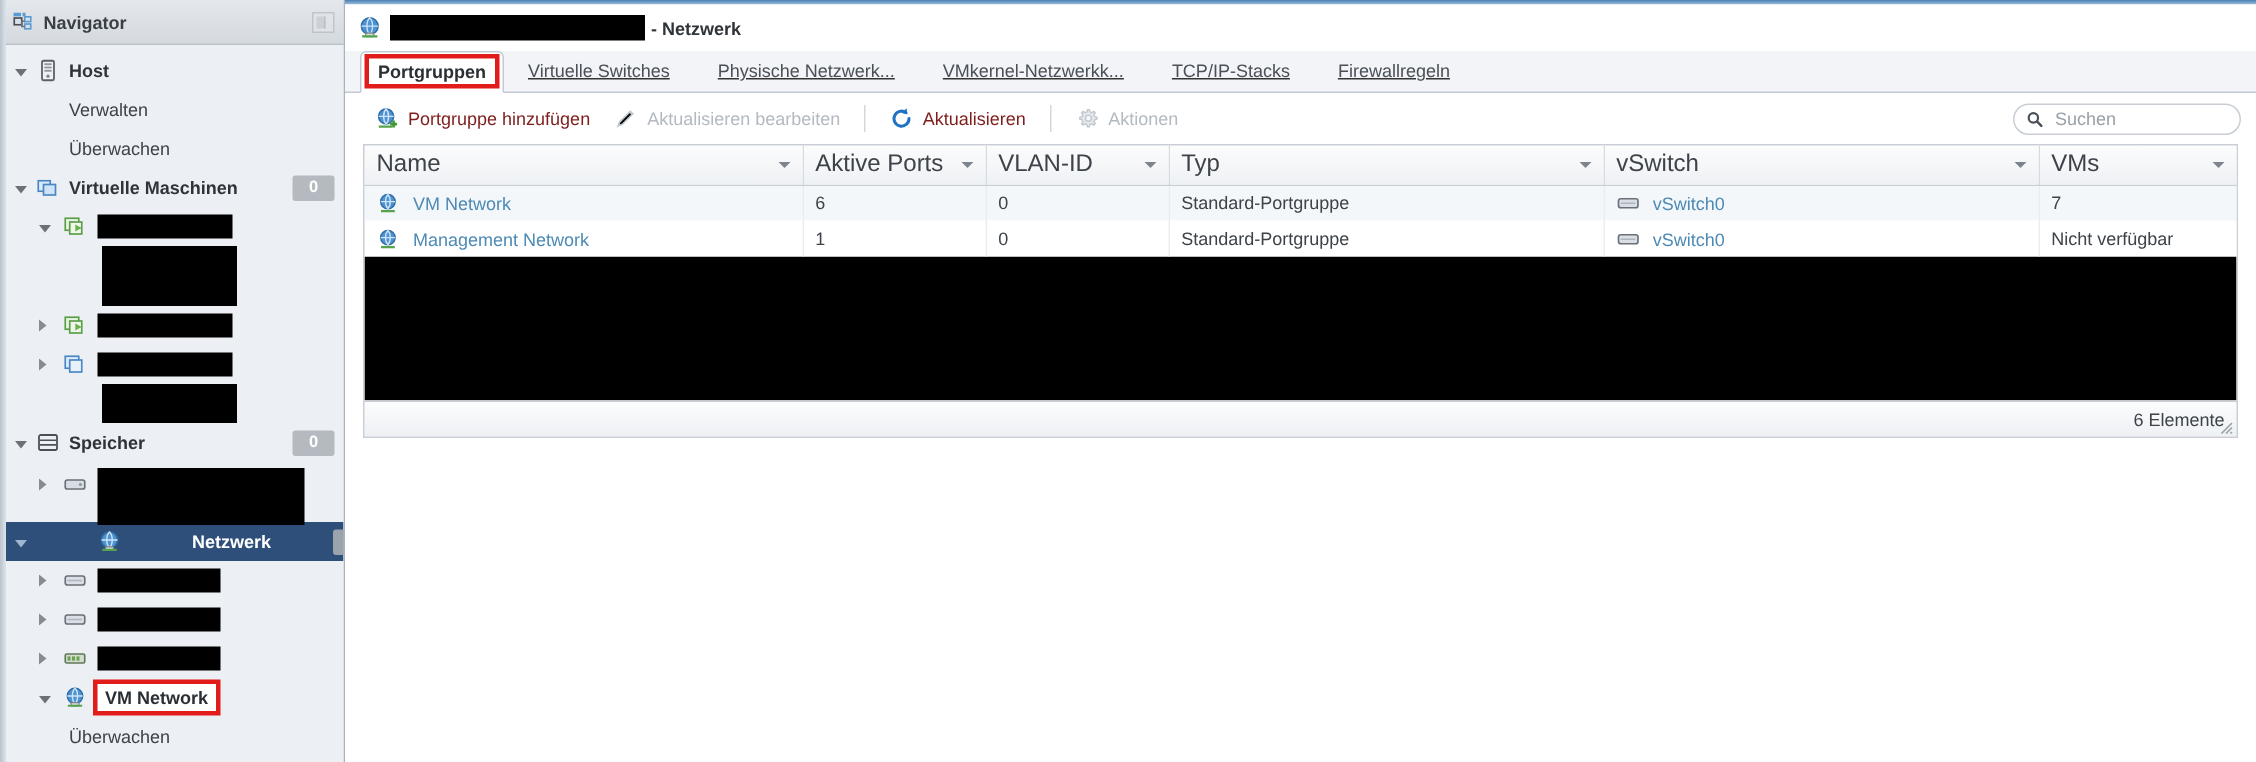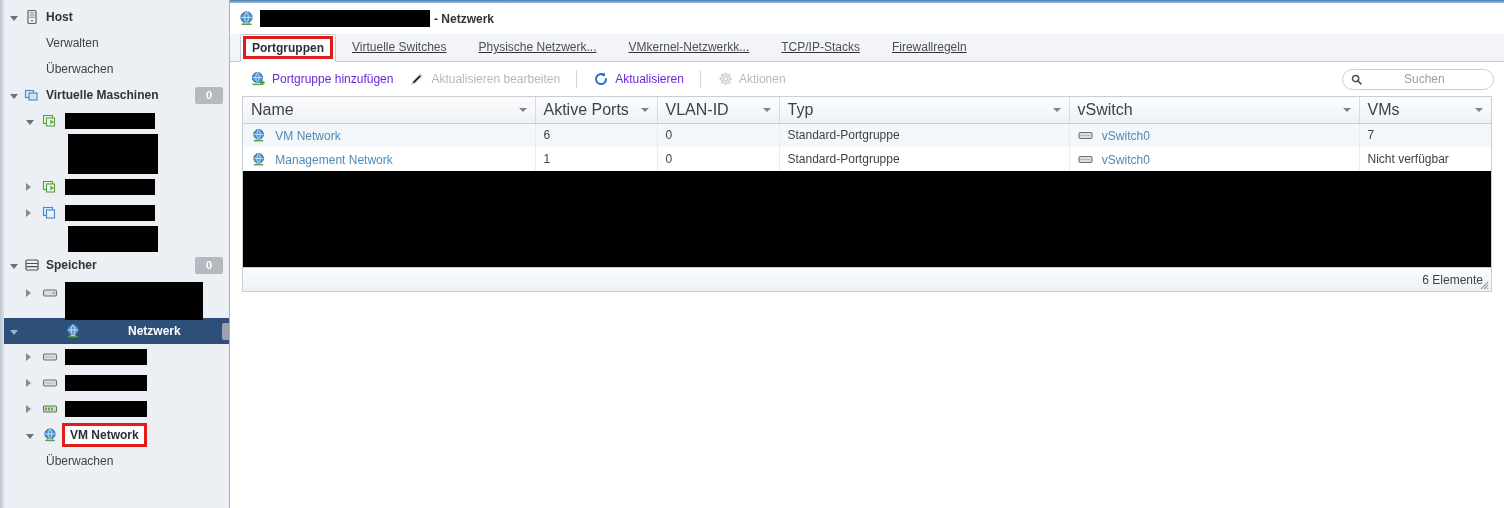--- a/index.html
+++ b/index.html
@@ -139,33 +139,33 @@
   }
 
   #toolbar {
     height: 34px; flex: 0 0 34px;
     background: #ffffff;
     display: flex; align-items: center;
     padding: 0 10px 0 12px;
   }
   .tb-btn {
     display: flex; align-items: center; height: 24px;
-    padding: 0 8px; font-size: 12px; color: #6d28d9; cursor: pointer;
+    padding: 0 8px; font-size: 12px; color: #7f1d1d; cursor: pointer;
     white-space: nowrap;
   }
   .tb-btn.disabled { color: #b4bac1; cursor: default; }
   .tb-btn .tbico { width: 16px; height: 16px; margin-right: 6px; flex: 0 0 16px; position: relative; }
   .tb-sep { width: 1px; height: 18px; background: #d3d8de; margin: 0 8px; }
   .tb-spacer { flex: 1; }
 
   #search-wrap {
     width: 152px; height: 21px;
     border: 1px solid #c9ced4; border-radius: 11px;
     background: #ffffff;
-    display: flex; align-items: center; padding: 0 8px; gap: 34px;
+    display: flex; align-items: center; padding: 0 8px;
   }
   #search-input {
     border: none; outline: none; background: transparent;
     font-family: "Liberation Sans", sans-serif; font-size: 12px;
     color: #6b7177; width: 100%; height: 17px;
   }
   #search-input::placeholder { color: #9aa0a6; }
 
   
   #grid-wrap {
@@ -227,20 +227,34 @@
   .ico svg { display: block; }
 </style>
 </head>
 <body>
 
 <div id="app">
 
   <div id="navigator">
     <div id="nav-edge-left"></div>
 
+    <div id="nav-header">
+      <span class="navico ico">
+        <svg width="16" height="16" viewBox="0 0 16 16">
+          <rect x="1" y="1.5" width="5" height="2.4" fill="#5b9bd5"></rect>
+          <rect x="7" y="1.5" width="2" height="2.4" fill="#5b9bd5"></rect>
+          <rect x="1.5" y="5" width="5" height="4.5" fill="none" stroke="#4a4f55" stroke-width="1.1"></rect>
+          <rect x="8.5" y="4.2" width="4" height="3.2" fill="none" stroke="#5b9bd5" stroke-width="1.1"></rect>
+          <rect x="8.5" y="9" width="4" height="3.2" fill="none" stroke="#5b9bd5" stroke-width="1.1"></rect>
+          <path d="M6.5 7.2 H8.5 M6.5 7.2 V10.6 H8.5" fill="none" stroke="#6a7077" stroke-width="1"></path>
+        </svg>
+      </span>
+      <span id="nav-title">Navigator</span>
+      <span id="nav-collapse"></span>
+    </div>
 
     <div id="nav-body">
 
       <div class="nav-group-head">
         <span class="twisty"><i class="tw-down"></i></span>
         <span class="gicon ico">
           <svg width="16" height="16" viewBox="0 0 16 16">
             <rect x="4" y="1.5" width="8" height="13" rx="1" fill="#eef1f4" stroke="#5a6068" stroke-width="1.2"></rect>
             <rect x="5.6" y="3.2" width="4.8" height="1.2" fill="#8e959c"></rect>
             <rect x="5.6" y="5.4" width="4.8" height="1.2" fill="#8e959c"></rect>

